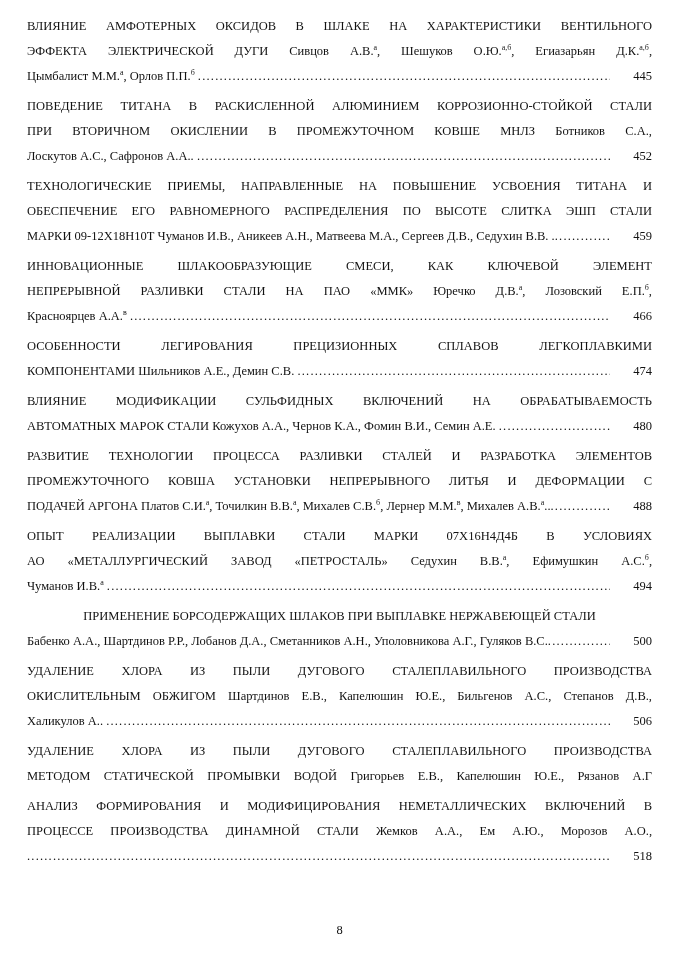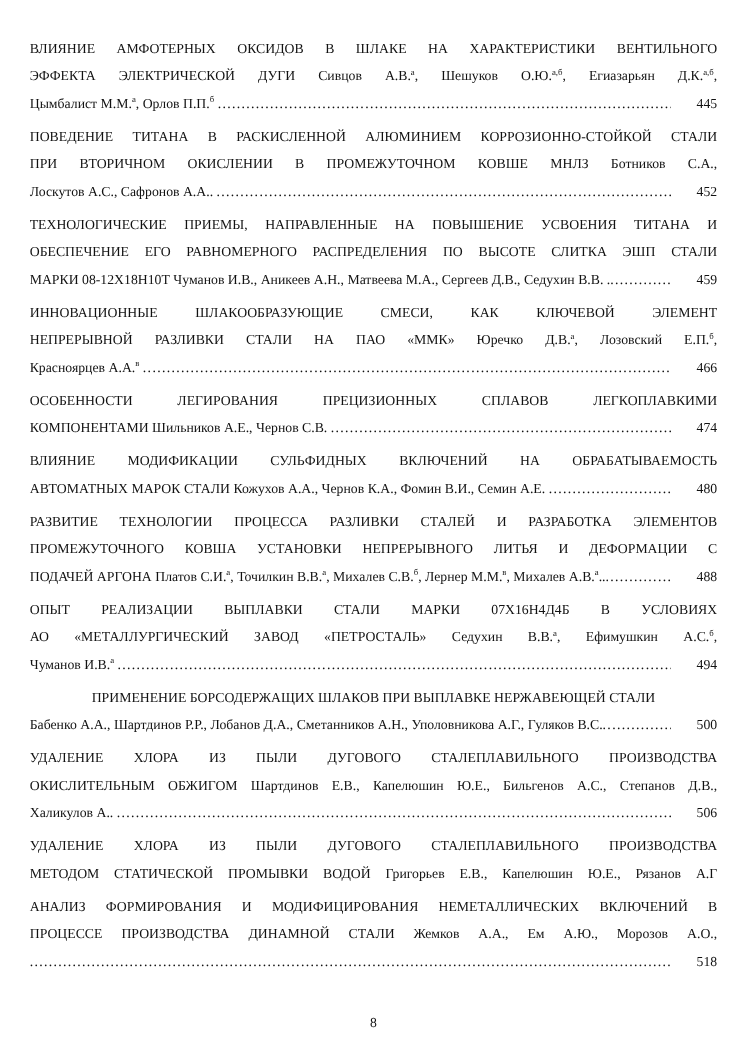--- a/index.html
+++ b/index.html
@@ -5,21 +5,21 @@
   html, body { margin: 0; padding: 0; }
   body {
     width: 679px; height: 960px;
     background: #ffffff;
     color: #121212;
     font-family: "Liberation Serif", "DejaVu Serif", serif;
     font-size: 12.5px;
     position: relative;
     overflow: hidden;
   }
-  .page-content { padding: 32px 27px 0 27px; }
+  .page-content { padding: 14px 27px 0 27px; }
   .entry { margin-bottom: 5px; }
   .line {
     line-height: 25px;
     text-align: justify;
     text-align-last: justify;
     -moz-text-align-last: justify;
     white-space: normal;
   }
   .line.center {
     text-align: left;
@@ -69,40 +69,40 @@
       <span class="ltext">Лоскутов А.С., Сафронов А.А.. </span>
       <span class="dots"></span>
       <span class="pagenum">452</span>
     </div>
   </div>
 
   <div class="entry">
     <div class="line">ТЕХНОЛОГИЧЕСКИЕ ПРИЕМЫ, НАПРАВЛЕННЫЕ НА ПОВЫШЕНИЕ УСВОЕНИЯ ТИТАНА И</div>
     <div class="line">ОБЕСПЕЧЕНИЕ ЕГО РАВНОМЕРНОГО РАСПРЕДЕЛЕНИЯ ПО ВЫСОТЕ СЛИТКА ЭШП СТАЛИ</div>
     <div class="lastline">
-      <span class="ltext">МАРКИ 08-12Х18Н10Т Чуманов И.В., Аникеев А.Н., Матвеева М.А., Сергеев Д.В., Седухин В.В. .</span>
+      <span class="ltext">МАРКИ 09-12Х18Н10Т Чуманов И.В., Аникеев А.Н., Матвеева М.А., Сергеев Д.В., Седухин В.В. .</span>
       <span class="dots"></span>
       <span class="pagenum">459</span>
     </div>
   </div>
 
   <div class="entry">
     <div class="line">ИННОВАЦИОННЫЕ ШЛАКООБРАЗУЮЩИЕ СМЕСИ, КАК КЛЮЧЕВОЙ ЭЛЕМЕНТ</div>
     <div class="line">НЕПРЕРЫВНОЙ РАЗЛИВКИ СТАЛИ НА ПАО «ММК»  Юречко Д.В.<sup>а</sup>, Лозовский Е.П.<sup>б</sup>,</div>
     <div class="lastline">
       <span class="ltext">Красноярцев А.А.<sup>в</sup> </span>
       <span class="dots"></span>
       <span class="pagenum">466</span>
     </div>
   </div>
 
   <div class="entry">
     <div class="line">ОСОБЕННОСТИ ЛЕГИРОВАНИЯ ПРЕЦИЗИОННЫХ СПЛАВОВ ЛЕГКОПЛАВКИМИ</div>
     <div class="lastline">
-      <span class="ltext">КОМПОНЕНТАМИ Шильников А.Е., Чернов С.В. </span>
+      <span class="ltext">КОМПОНЕНТАМИ Шильников А.Е., Демин С.В. </span>
       <span class="dots"></span>
       <span class="pagenum">474</span>
     </div>
   </div>
 
   <div class="entry">
     <div class="line">ВЛИЯНИЕ МОДИФИКАЦИИ СУЛЬФИДНЫХ ВКЛЮЧЕНИЙ НА ОБРАБАТЫВАЕМОСТЬ</div>
     <div class="lastline">
       <span class="ltext">АВТОМАТНЫХ МАРОК СТАЛИ Кожухов А.А., Чернов К.А., Фомин В.И., Семин А.Е. </span>
       <span class="dots"></span>

